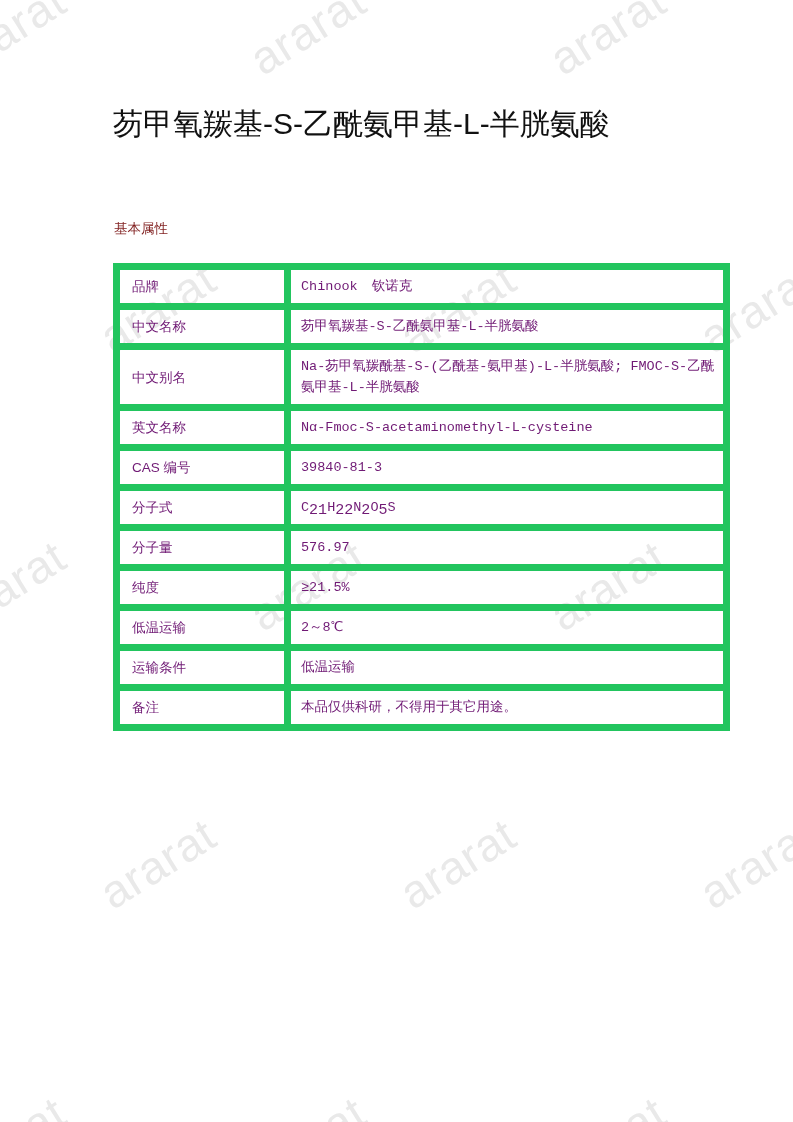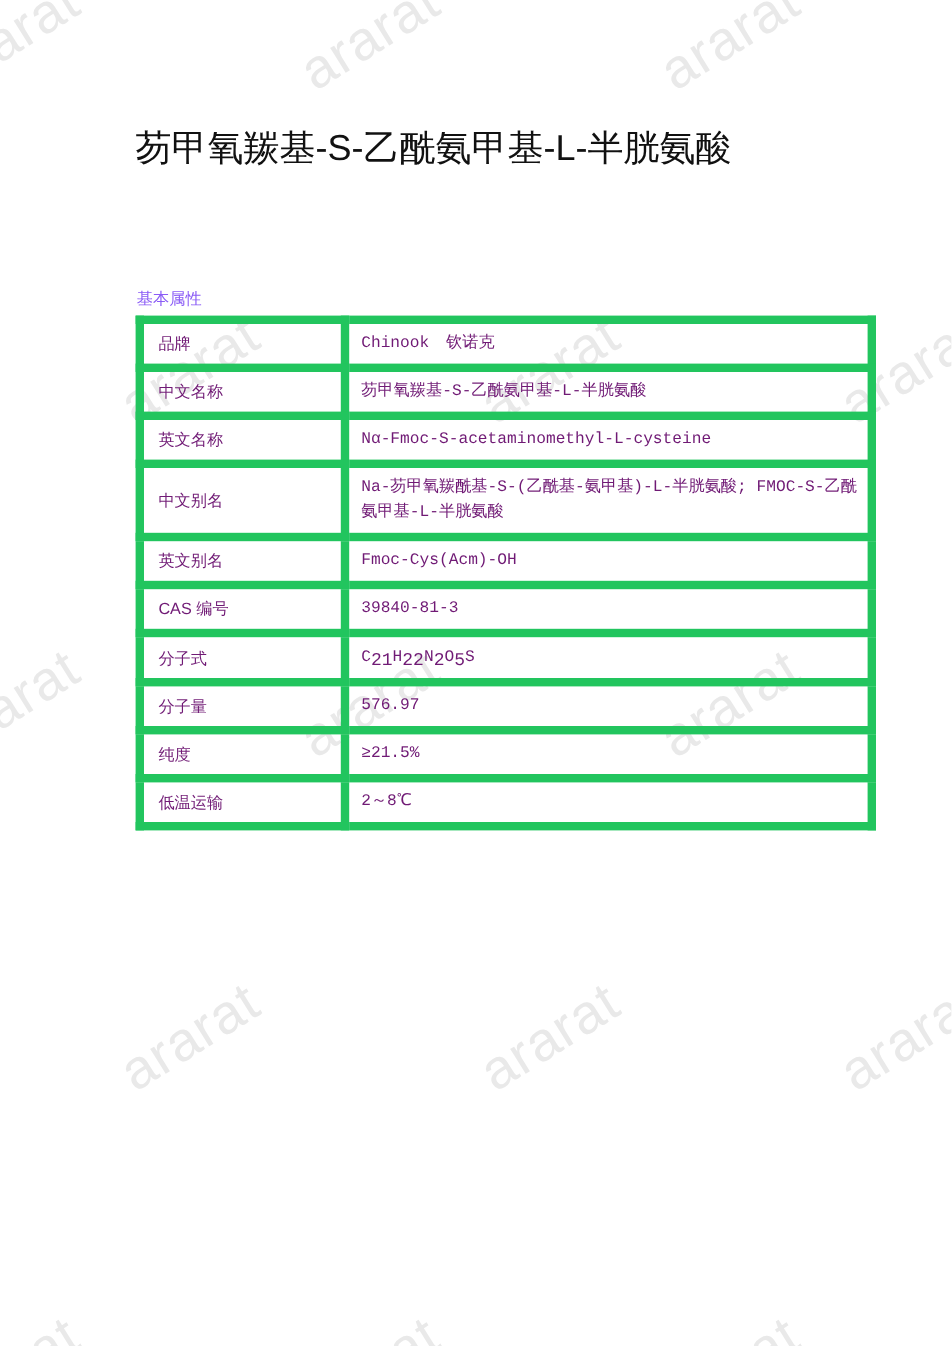--- a/index.html
+++ b/index.html
@@ -56,24 +56,24 @@
     line-height: 51px;
     font-weight: 400;
     color: #111111;
     letter-spacing: 0px;
     margin: 0;
   }
 
   #section-label {
     position: absolute;
     left: 114px;
-    top: 240px;
+    top: 220px;
     font-size: 13.5px;
     line-height: 18px;
-    color: #8b5cf6;
+    color: #7f1d1d;
   }
 
   #props-table {
     position: absolute;
     left: 113px;
     top: 263px;
     width: 566px;
     border-collapse: collapse;
     table-layout: fixed;
     background: transparent;
@@ -140,30 +140,26 @@
       <tbody id="props-body">
           <tr>
             <td class="prop-label">品牌</td>
             <td class="prop-value"><span>Chinook</span><span class="brand-gap"></span><span>钦诺克</span></td>
           </tr>
           <tr>
             <td class="prop-label">中文名称</td>
             <td class="prop-value">芴甲氧羰基-S-乙酰氨甲基-L-半胱氨酸</td>
           </tr>
           <tr>
-            <td class="prop-label">英文名称</td>
-            <td class="prop-value">Nα-Fmoc-S-acetaminomethyl-L-cysteine</td>
-          </tr>
-          <tr>
             <td class="prop-label">中文别名</td>
             <td class="prop-value">Na-芴甲氧羰酰基-S-(乙酰基-氨甲基)-L-半胱氨酸; FMOC-S-乙酰氨甲基-L-半胱氨酸</td>
           </tr>
           <tr>
-            <td class="prop-label">英文别名</td>
-            <td class="prop-value">Fmoc-Cys(Acm)-OH</td>
+            <td class="prop-label">英文名称</td>
+            <td class="prop-value">Nα-Fmoc-S-acetaminomethyl-L-cysteine</td>
           </tr>
           <tr>
             <td class="prop-label">CAS 编号</td>
             <td class="prop-value">39840-81-3</td>
           </tr>
           <tr>
             <td class="prop-label">分子式</td>
             <td class="prop-value formula">C<sub>21</sub>H<sub>22</sub>N<sub>2</sub>O<sub>5</sub>S</td>
           </tr>
           <tr>
@@ -171,17 +167,25 @@
             <td class="prop-value">576.97</td>
           </tr>
           <tr>
             <td class="prop-label">纯度</td>
             <td class="prop-value">≥21.5%</td>
           </tr>
           <tr>
             <td class="prop-label">低温运输</td>
             <td class="prop-value">2～8℃</td>
           </tr>
+          <tr>
+            <td class="prop-label">运输条件</td>
+            <td class="prop-value">低温运输</td>
+          </tr>
+          <tr>
+            <td class="prop-label">备注</td>
+            <td class="prop-value">本品仅供科研，不得用于其它用途。</td>
+          </tr>
         </tbody>
     </table>
 
   </div>
 </div>
 
 </body></html>

